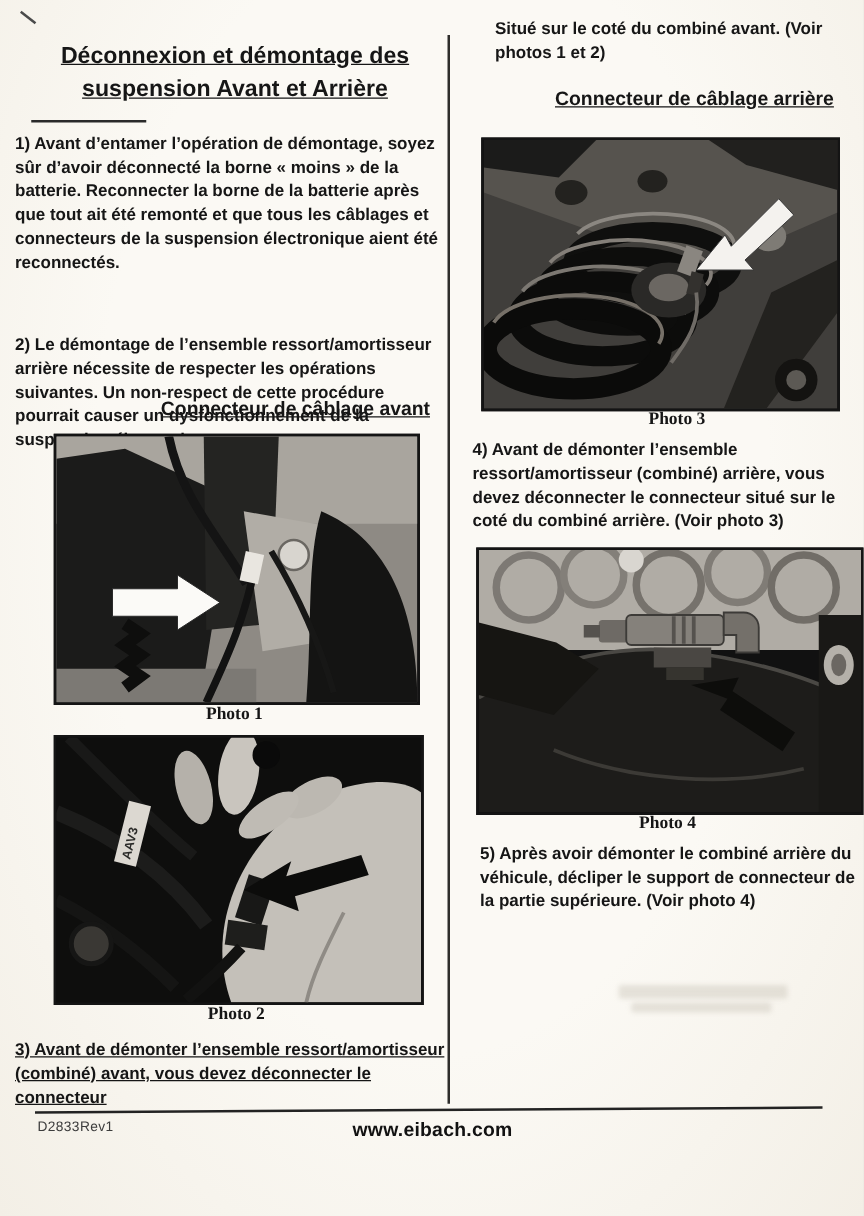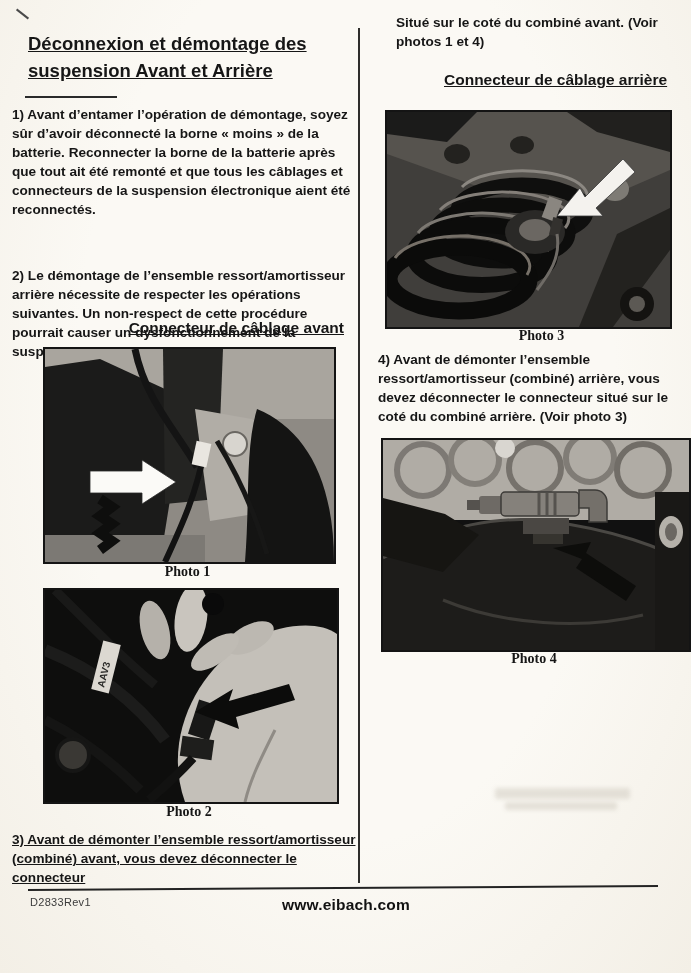--- a/index.html
+++ b/index.html
@@ -24,21 +24,21 @@
   .ghost{background:#cfcabf;filter:blur(2px);opacity:.5;border-radius:2px;}
   .scan-mark{background:#4a4a4a;}
 </style>
 </head>
 <body>
 
 <div class="page">
 
   <div class="abs scan-mark" style="left:15px;top:13px;width:15px;height:2px;transform:rotate(38deg);"></div>
 
-  <div class="abs doc-title" style="left:28px;top:30px;width:320px;">
+  <div class="abs doc-title" style="left:28px;top:30px;width:320px;text-align:center;">
     <span>Déconnexion et démontage des</span>
     <span>suspension Avant et Arrière</span>
   </div>
   <div class="abs rule" style="left:25px;top:96px;width:92px;height:2px;"></div>
 
   <div class="abs para" style="left:12px;top:105px;width:346px;">1) Avant d’entamer l’opération de démontage, soyez sûr d’avoir déconnecté la borne « moins » de la batterie. Reconnecter la borne de la batterie après que tout ait été remonté et que tous les câblages et connecteurs de la suspension électronique aient été reconnectés.</div>
 
   <div class="abs para" style="left:12px;top:230px;width:346px;margin-top:36px;">2) Le démontage de l’ensemble ressort/amortisseur arrière nécessite de respecter les opérations suivantes. Un non-respect de cette procédure pourrait causer un dysfonctionnement de la suspension électronique.</div>
 
   <div class="abs section-heading" style="left:4px;top:319px;width:340px;text-align:right;">Connecteur de câblage avant</div>
@@ -84,21 +84,21 @@
       <path d="M148,168 C130,188 118,198 104,210" stroke="#121211" stroke-width="9" fill="none"></path>
       <polygon points="150,122 188,99 184,111 244,94 250,110 191,127 194,139" fill="#0c0c0b"></polygon>
     </svg>
   </div>
   <div class="abs caption" style="left:43px;top:804px;width:292px;">Photo 2</div>
 
   <div class="abs para" style="left:12px;top:830px;width:350px;text-decoration:underline;">3) Avant de démonter l’ensemble ressort/amortisseur (combiné) avant, vous devez déconnecter le connecteur</div>
 
   <div class="abs vdivider" style="left:358px;top:28px;height:855px;"></div>
 
-  <div class="abs para" style="left:396px;top:13px;width:280px;">Situé sur le coté du combiné avant. (Voir photos 1 et 4)</div>
+  <div class="abs para" style="left:396px;top:13px;width:280px;">Situé sur le coté du combiné avant. (Voir photos 1 et 2)</div>
 
   <div class="abs section-heading" style="left:400px;top:71px;width:300px;margin-left:44px;">Connecteur de câblage arrière</div>
 
   <div class="abs photo" style="left:385px;top:110px;width:283px;height:215px;">
     <svg width="283" height="215" viewBox="0 0 283 215">
       <rect x="0" y="0" width="283" height="215" fill="#403e3b"></rect>
       <path d="M0,0 L283,0 L283,58 L205,92 L95,76 L0,42 Z" fill="#56534e"></path>
       <path d="M0,0 L90,0 L60,30 L0,22 Z" fill="#1b1b1a"></path>
       <path d="M180,0 L283,0 L283,40 L210,20 Z" fill="#21201e"></path>
       <ellipse cx="70" cy="42" rx="13" ry="10" fill="#23221f"></ellipse>
@@ -151,20 +151,21 @@
       <line x1="172" y1="53" x2="172" y2="75" stroke="#55524e" stroke-width="3"></line>
       <path d="M196,50 h16 a12,12 0 0 1 12,12 v20 h-18 v-14 h-10 Z" fill="#74706a" stroke="#3d3b38" stroke-width="1.5"></path>
       <rect x="140" y="78" width="46" height="16" fill="#4a4743"></rect>
       <rect x="150" y="94" width="30" height="10" fill="#36342f"></rect>
       <polygon points="170,108 199,119 193,128 243,161 253,146 203,113 208,102" fill="#0d0d0b"></polygon>
       <path d="M60,160 C120,185 200,190 260,175" stroke="#3c3a36" stroke-width="3" fill="none"></path>
     </svg>
   </div>
   <div class="abs caption" style="left:381px;top:651px;width:306px;">Photo 4</div>
 
+  <div class="abs para" style="left:384px;top:673px;width:300px;">5) Après avoir démonter le combiné arrière du véhicule, décliper le support de connecteur de la partie supérieure. (Voir photo 4)</div>
 
   <div class="abs ghost" style="left:495px;top:788px;width:135px;height:11px;"></div>
   <div class="abs ghost" style="left:505px;top:802px;width:112px;height:8px;"></div>
 
   <div class="abs footer-line" style="left:28px;top:887px;width:630px;"></div>
   <div class="abs doc-ref" style="left:30px;top:896px;text-align:center;">D2833Rev1</div>
   <div class="abs website" style="left:282px;top:896px;text-align:center;">www.eibach.com</div>
 
 </div>
 

